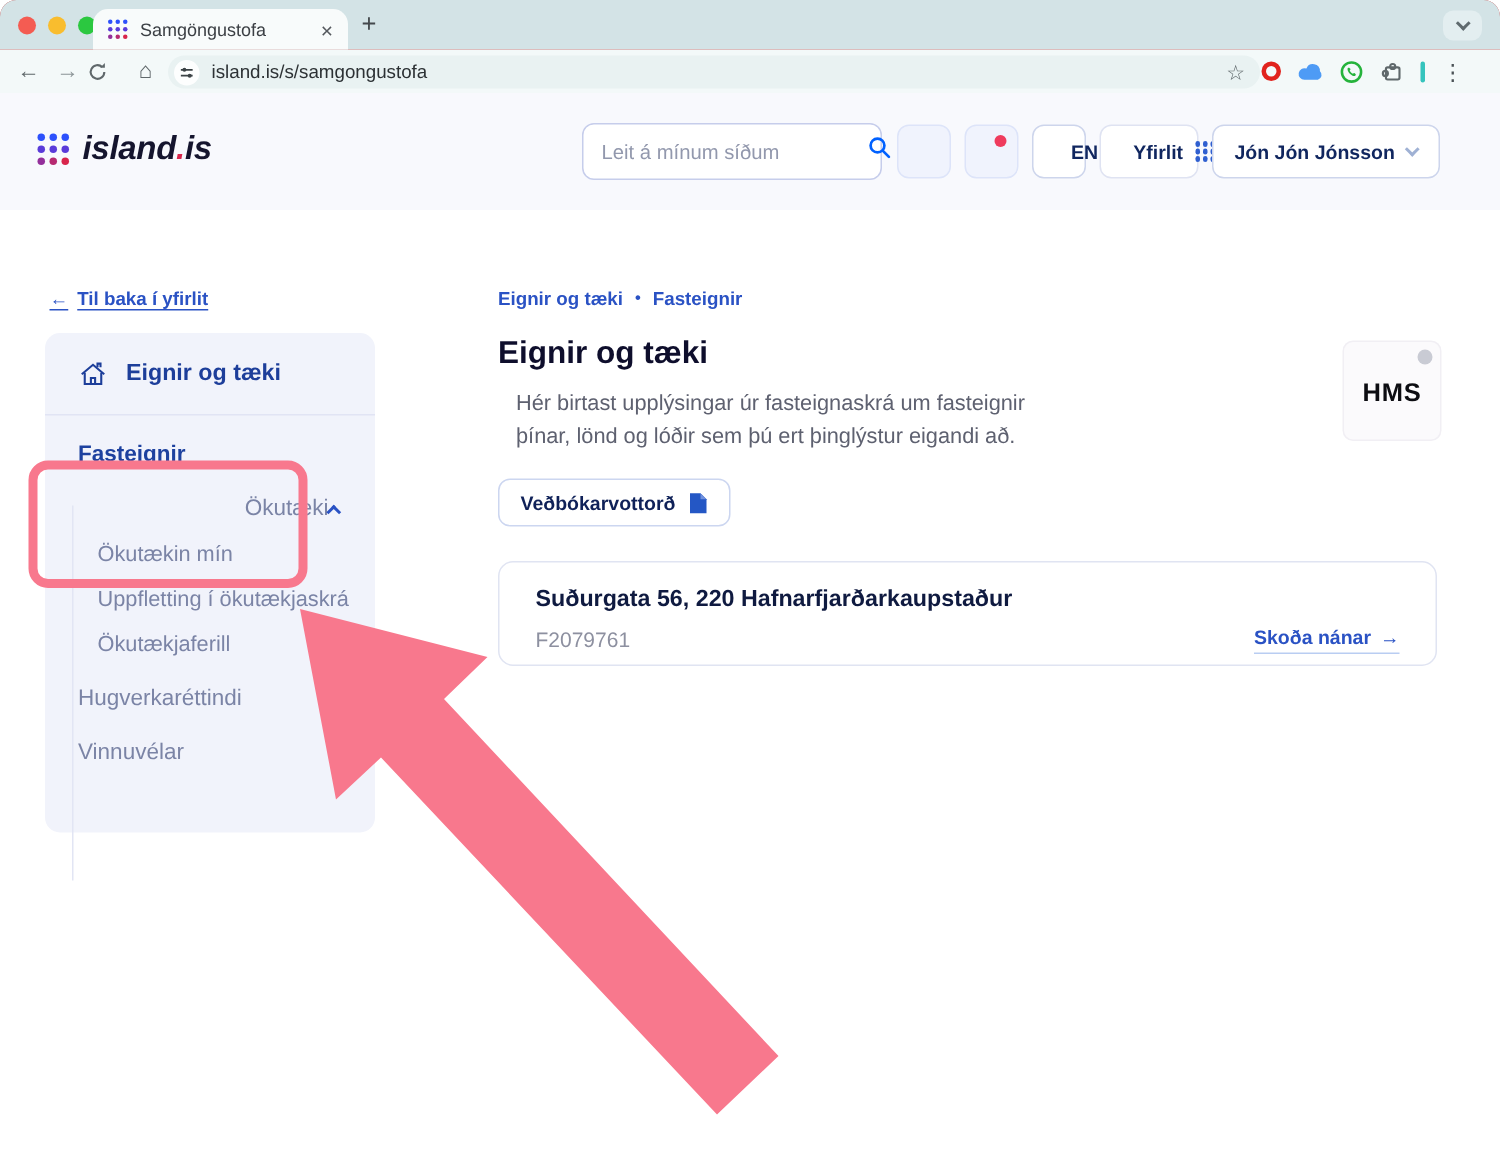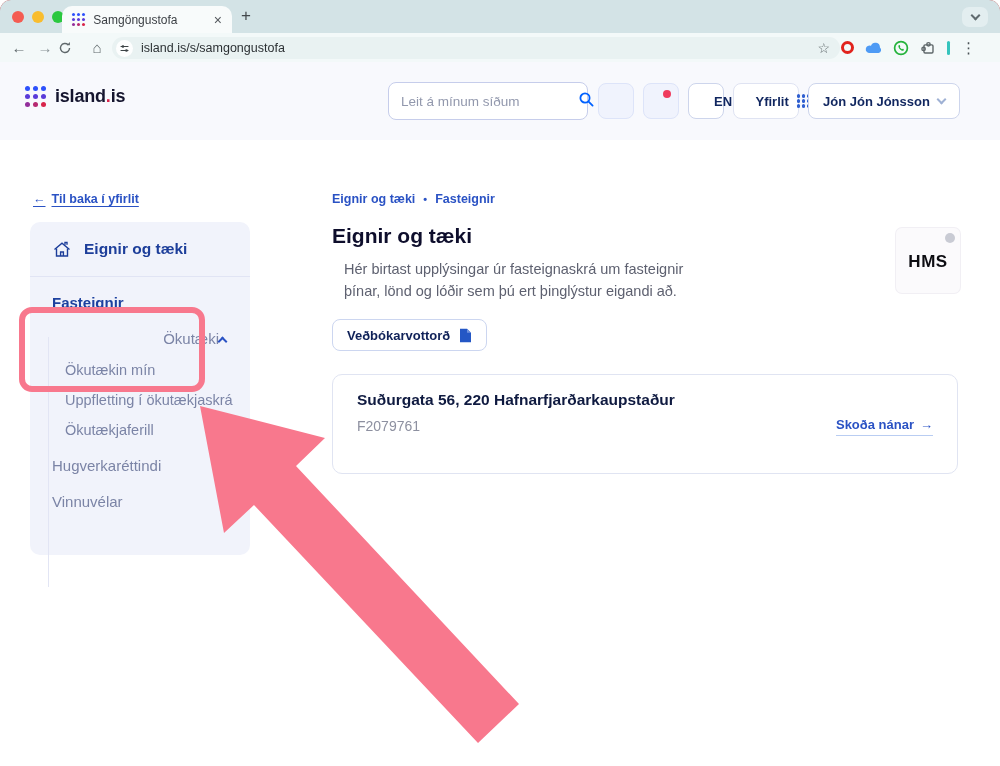--- a/index.html
+++ b/index.html
@@ -32,21 +32,21 @@
   .menu-dots { font-size:15px; color:#4a5256; letter-spacing:0; }
 
   
   .page { position:relative; height:704px; background:#fff; overflow:hidden; }
   .site-header { position:absolute; left:0; top:0; width:1000px; height:78px; background:#f8f9fd; }
 
   .logo { position:absolute; left:25px; top:24px; display:flex; align-items:center; gap:9px; }
   .dotgrid { display:grid; grid-template-columns:repeat(3,5px); grid-auto-rows:5px; gap:3px; }
   .dotgrid i { border-radius:50%; }
   .d1{background:#2d51fc;} .d2{background:#5a3bd9;} .d3{background:#932f9b;} .d4{background:#b62a71;} .d5{background:#d8254b;}
-  .logo-text { font-size:18px; font-weight:800; color:#15152e; letter-spacing:-0.2px; }
+  .logo-text { font-size:22px; font-weight:800; color:#15152e; letter-spacing:-0.2px;font-style:italic; }
   .logo-text .red-dot { color:#d8254b; font-weight:800; }
 
   .searchbox { position:absolute; left:388px; top:20px; width:200px; height:38px; background:#fff; border:1px solid #c6cdeb; border-radius:8px; display:flex; align-items:center; padding:12px 12px; }
   .searchbox input { border:none; outline:none; flex:1; font-size:13.5px; color:#454a63; font-family:"Liberation Sans",sans-serif; background:transparent; }
   .searchbox input::placeholder { color:#9298ad; }
 
   .hbtn { position:absolute; top:21px; height:36px; border-radius:8px; display:flex; align-items:center; justify-content:center; gap:8px; font-size:13px; font-weight:bold; color:#10265f; background:#fff; border:1px solid #cdd5ec;padding-left:34px; }
   .hbtn.soft { background:#f0f3fd; border:1px solid #dde4f9; }
   .belldot { position:absolute; top:6px; right:7px; width:8px; height:8px; border-radius:50%; background:#ef3b5d; }
   .minigrid { display:grid; grid-template-columns:repeat(3,3.4px); grid-auto-rows:3.4px; gap:1.8px; }
@@ -69,21 +69,21 @@
   .acc-chev { width:7px; height:7px; border-right:2px solid #2a52c4; border-bottom:2px solid #2a52c4; transform:rotate(-135deg); margin-top:4px; margin-right:2px; }
   .sublist { margin:12px 0 0 13px; display:flex; flex-direction:column; gap:11px; }
   .sitem { font-size:14.5px; line-height:19px; color:#7b84a6; white-space:nowrap; }
   .after-sub { margin-top:16px; }
   .gap12 { margin-top:12px; }
 
   
   .page-title { position:absolute; left:332px; top:162px; font-size:21px; font-weight:bold; color:#0e0e2c; }
   .page-desc { position:absolute; left:344px; top:197px; width:378px; font-size:14.5px; line-height:1.5; color:#5e6170; }
   .cert-btn { position:absolute; left:332px; top:257px; height:32px; display:inline-flex; align-items:center; gap:9px; padding:0 14px; background:#fff; border:1px solid #ccd6f0; border-radius:8px; font-size:13px; font-weight:bold; color:#0f2158; }
-  .prop-card { position:absolute; left:332px; top:312px; width:626px; height:100px; background:#fff; border:1px solid #e0e4f2; border-radius:10px;padding-left:35px; }
+  .prop-card { position:absolute; left:332px; top:312px; width:626px; height:70px; background:#fff; border:1px solid #e0e4f2; border-radius:10px;padding-left:35px; }
   .prop-title { position:absolute; left:24px; top:16px; font-size:15.5px; font-weight:bold; color:#0f1a40; }
   .prop-id { position:absolute; left:24px; top:43px; font-size:14px; color:#8d90a0; }
   .prop-link { position:absolute; right:24px; top:42px; display:flex; align-items:center; gap:6px; font-size:13px; font-weight:bold; color:#2a52c4; border-bottom:1px solid #b9cdf2; padding-bottom:3px; }
 
   .hms-card { position:absolute; left:896px; top:166px; width:64px; height:65px; background:#fbfafc; border-radius:6px; box-shadow:0 0 0 1px #f1eff4; }
   .hms-text { position:absolute; left:0; width:64px; top:24px; text-align:center; font-size:17px; font-weight:800; color:#0d0d12; letter-spacing:0.5px; }
   .hms-badge { position:absolute; right:5px; top:5px; width:10px; height:10px; border-radius:50%; background:#c9cbd4; }
 
   .overlay { position:absolute; left:0; top:0; width:1000px; height:704px; pointer-events:none; z-index:50; }
 </style>

